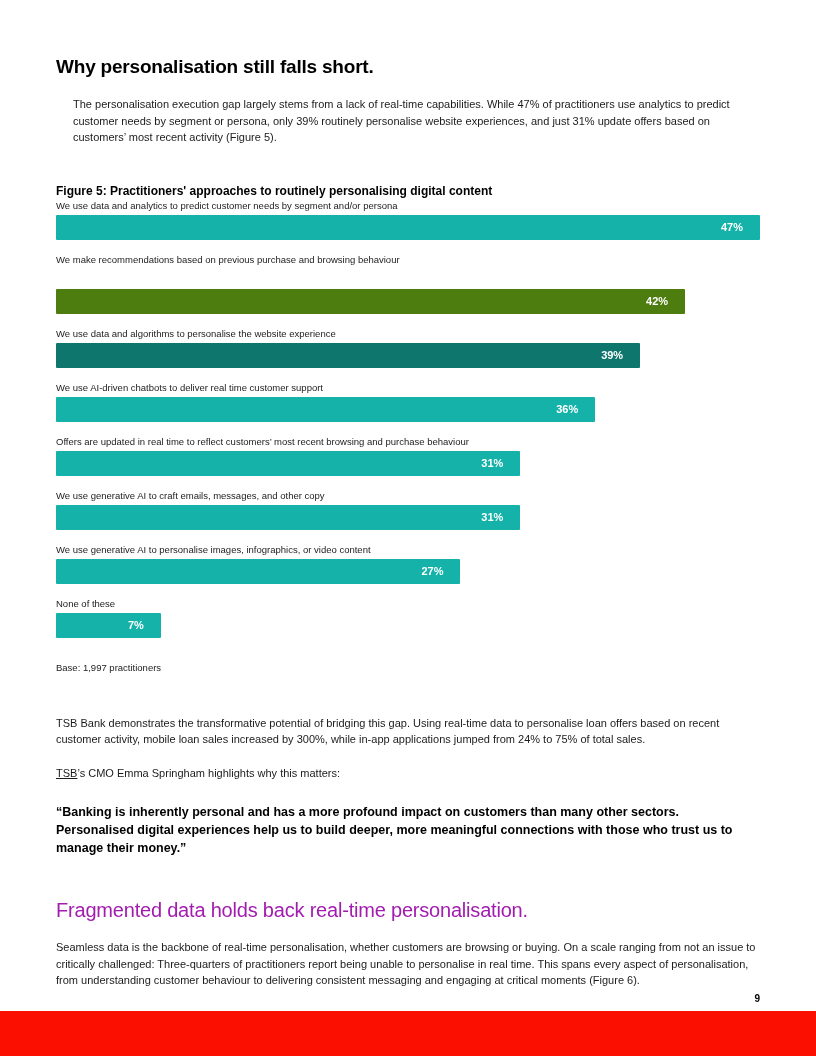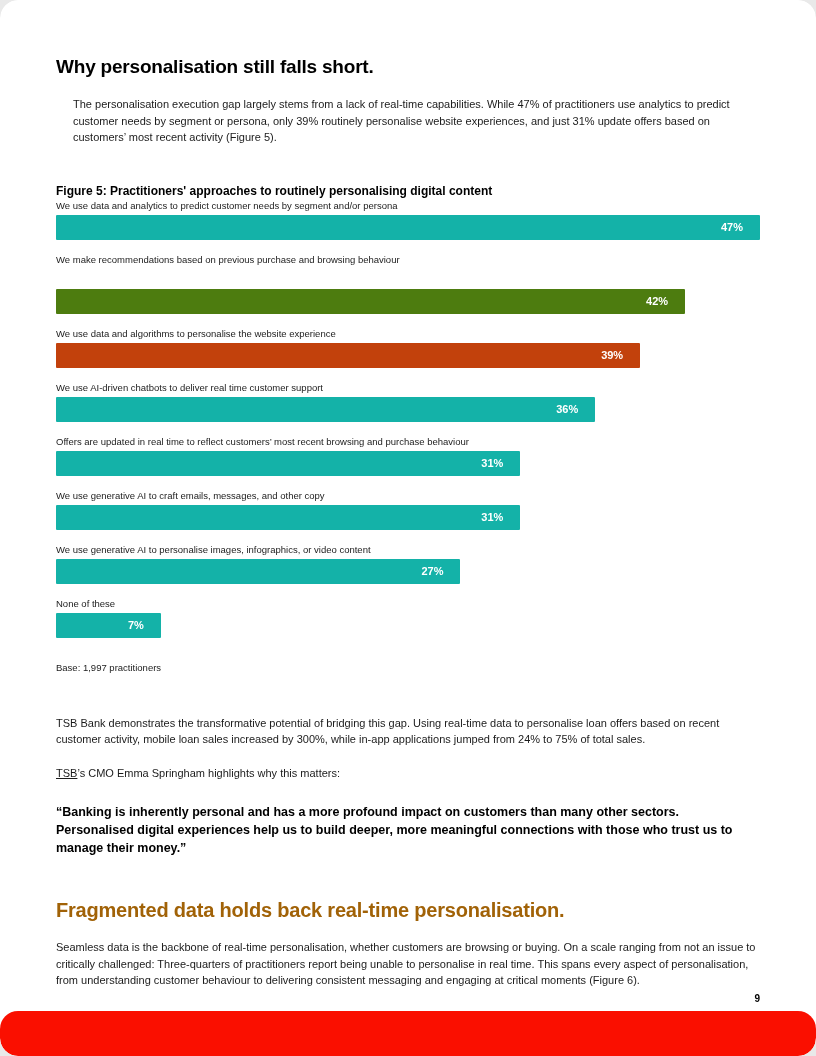--- a/index.html
+++ b/index.html
@@ -1,15 +1,15 @@
 <!DOCTYPE html>
 <html><head>
 <meta charset="utf-8">
 <style>
-  * { box-sizing: border-box; margin: 0; padding: 0; border-radius: 18px; }
+  * { box-sizing: border-box; margin: 0; padding: 0; }
   html, body { background: #e9e9e9; }
   body { font-family: "Liberation Sans", sans-serif; }
   .page {
     position: relative;
     width: 816px;
     height: 1056px;
     margin: 0 auto;
     background: #ffffff;
     overflow: hidden;
     color: #1b1b1b;
@@ -75,23 +75,23 @@
     margin-top: 22px;
     font-size: 12.5px;
     font-weight: 700;
     line-height: 1.45;
     color: #000;
   }
 
   .h2 {
     margin-top: 42px;
     font-size: 20px;
-    font-weight: 700;
+    font-weight: 400;
     letter-spacing: -0.2px;
-    color: #a16207;
+    color: #a21caf;
   }
   .p-last { margin-top: 17px; }
 
   .page-number {
     position: absolute;
     right: 56px;
     bottom: 52px;
     font-size: 10px;
     font-weight: 700;
     color: #000;
@@ -123,21 +123,21 @@
           </div>
         </div>
         <div class="chart-row">
           <div class="bar-label">We make recommendations based on previous purchase and browsing behaviour</div>
           <div class="bar" style="width: 89.3617%; background: #4d7c0f; margin-top: 24px;">
             <span class="bar-value">42%</span>
           </div>
         </div>
         <div class="chart-row">
           <div class="bar-label">We use data and algorithms to personalise the website experience</div>
-          <div class="bar" style="width: 82.9787%; background: #c2410c;">
+          <div class="bar" style="width: 82.9787%; background: #0f766e;">
             <span class="bar-value">39%</span>
           </div>
         </div>
         <div class="chart-row">
           <div class="bar-label">We use AI-driven chatbots to deliver real time customer support</div>
           <div class="bar" style="width: 76.5957%; background: rgb(20, 178, 168);">
             <span class="bar-value">36%</span>
           </div>
         </div>
         <div class="chart-row">

